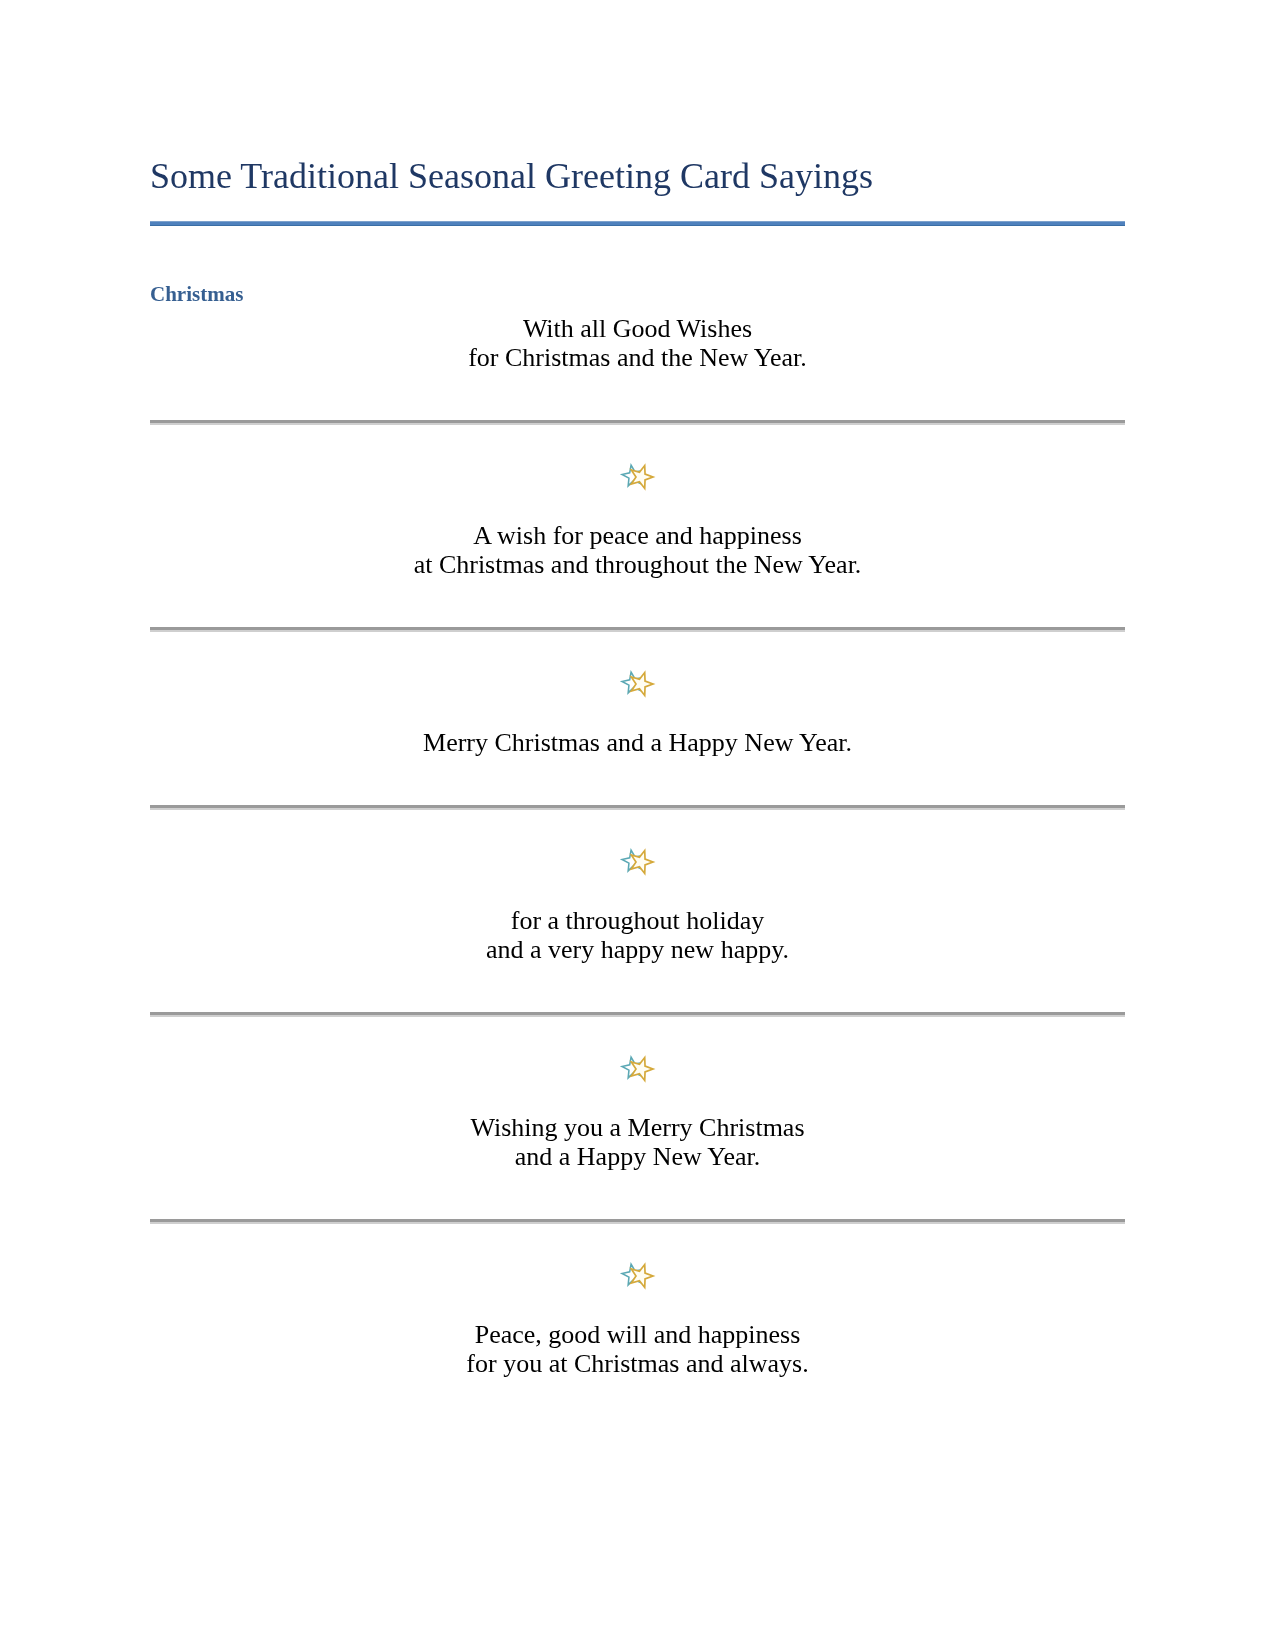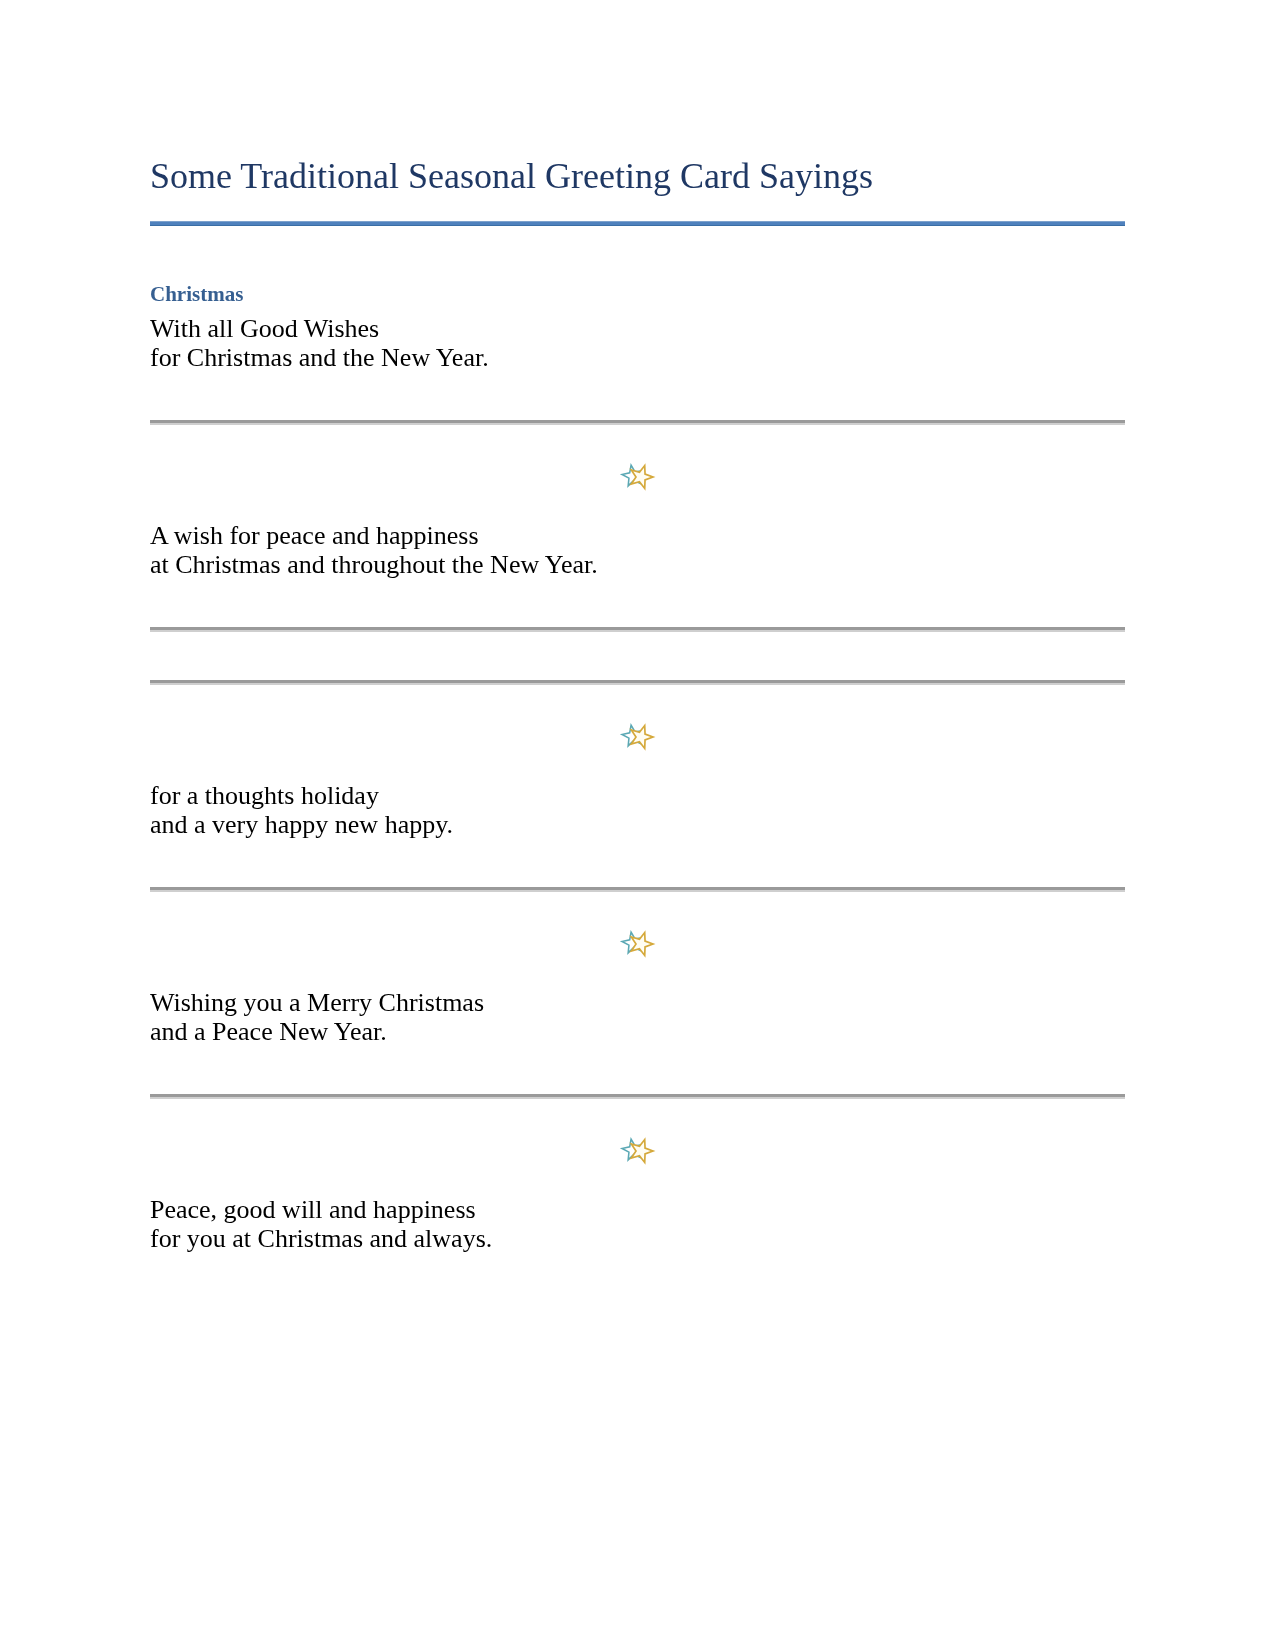--- a/index.html
+++ b/index.html
@@ -35,20 +35,21 @@
   }
   h2.section-heading {
     margin: 48px 0 0 0;
     font-size: 21px;
     line-height: 40px;
     font-weight: bold;
     color: #365F91;
   }
   p.saying {
     margin: 0;
+    text-align: center;
     font-size: 26px;
     line-height: 29px;
     color: #000000;
   }
   p.saying .ln { display: block; }
   .first-saying { margin-top: 18px; }
   .hr {
     margin-top: 48px;
     height: 5px;
     background: linear-gradient(#9A9A9A 0 60%, #CFCFCF 60% 100%);
@@ -90,54 +91,69 @@
           </g>
         </svg>
       </div>
       <p class="saying">
         <span class="ln">A wish for peace and happiness</span>
         <span class="ln">at Christmas and throughout the New Year.</span>
       </p>
     </section>
 
     <div class="hr"></div>
+    <section class="saying-block">
+      <div class="star-sep">
+        <svg width="40" height="30" viewBox="0 0 40 30" xmlns="http://www.w3.org/2000/svg">
+          <g transform="translate(15,15) rotate(-10) scale(0.92)" fill="none" stroke="#5BA8B4" stroke-width="1.7">
+            <polygon points="0,-12 2.94,-4.05 11.41,-3.71 4.76,1.55 7.05,9.71 0,5 -7.05,9.71 -4.76,1.55 -11.41,-3.71 -2.94,-4.05"></polygon>
+          </g>
+          <g transform="translate(23,16) rotate(18)" fill="#FFFDF2" stroke="#D5A93B" stroke-width="1.7">
+            <polygon points="0,-12 2.94,-4.05 11.41,-3.71 4.76,1.55 7.05,9.71 0,5 -7.05,9.71 -4.76,1.55 -11.41,-3.71 -2.94,-4.05"></polygon>
+          </g>
+        </svg>
+      </div>
+      <p class="saying">
+        <span class="ln">Merry Christmas and a Happy New Year.</span>
+      </p>
+    </section>
 
     <div class="hr"></div>
     <section class="saying-block">
       <div class="star-sep">
         <svg width="40" height="30" viewBox="0 0 40 30" xmlns="http://www.w3.org/2000/svg">
           <g transform="translate(15,15) rotate(-10) scale(0.92)" fill="none" stroke="#5BA8B4" stroke-width="1.7">
             <polygon points="0,-12 2.94,-4.05 11.41,-3.71 4.76,1.55 7.05,9.71 0,5 -7.05,9.71 -4.76,1.55 -11.41,-3.71 -2.94,-4.05"></polygon>
           </g>
           <g transform="translate(23,16) rotate(18)" fill="#FFFDF2" stroke="#D5A93B" stroke-width="1.7">
             <polygon points="0,-12 2.94,-4.05 11.41,-3.71 4.76,1.55 7.05,9.71 0,5 -7.05,9.71 -4.76,1.55 -11.41,-3.71 -2.94,-4.05"></polygon>
           </g>
         </svg>
       </div>
       <p class="saying">
-        <span class="ln">for a thoughts holiday</span>
+        <span class="ln">for a throughout holiday</span>
         <span class="ln">and a very happy new happy.</span>
       </p>
     </section>
 
     <div class="hr"></div>
     <section class="saying-block">
       <div class="star-sep">
         <svg width="40" height="30" viewBox="0 0 40 30" xmlns="http://www.w3.org/2000/svg">
           <g transform="translate(15,15) rotate(-10) scale(0.92)" fill="none" stroke="#5BA8B4" stroke-width="1.7">
             <polygon points="0,-12 2.94,-4.05 11.41,-3.71 4.76,1.55 7.05,9.71 0,5 -7.05,9.71 -4.76,1.55 -11.41,-3.71 -2.94,-4.05"></polygon>
           </g>
           <g transform="translate(23,16) rotate(18)" fill="#FFFDF2" stroke="#D5A93B" stroke-width="1.7">
             <polygon points="0,-12 2.94,-4.05 11.41,-3.71 4.76,1.55 7.05,9.71 0,5 -7.05,9.71 -4.76,1.55 -11.41,-3.71 -2.94,-4.05"></polygon>
           </g>
         </svg>
       </div>
       <p class="saying">
         <span class="ln">Wishing you a Merry Christmas</span>
-        <span class="ln">and a Peace New Year.</span>
+        <span class="ln">and a Happy New Year.</span>
       </p>
     </section>
 
     <div class="hr"></div>
     <section class="saying-block">
       <div class="star-sep">
         <svg width="40" height="30" viewBox="0 0 40 30" xmlns="http://www.w3.org/2000/svg">
           <g transform="translate(15,15) rotate(-10) scale(0.92)" fill="none" stroke="#5BA8B4" stroke-width="1.7">
             <polygon points="0,-12 2.94,-4.05 11.41,-3.71 4.76,1.55 7.05,9.71 0,5 -7.05,9.71 -4.76,1.55 -11.41,-3.71 -2.94,-4.05"></polygon>
           </g>

